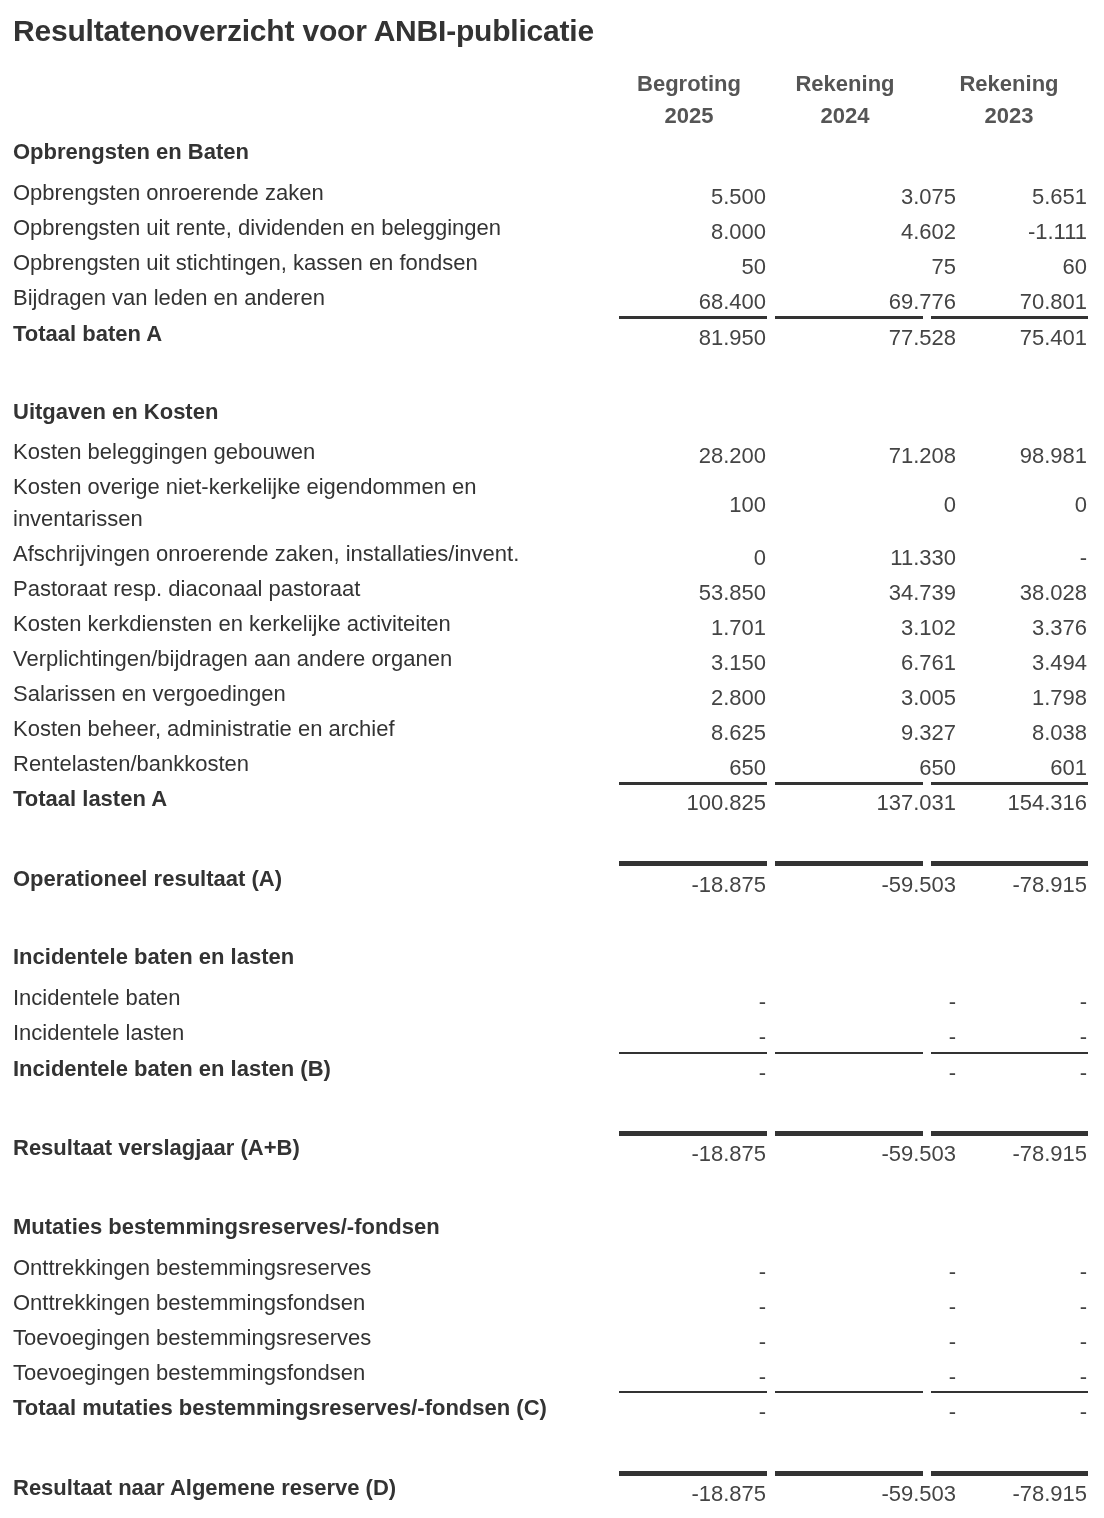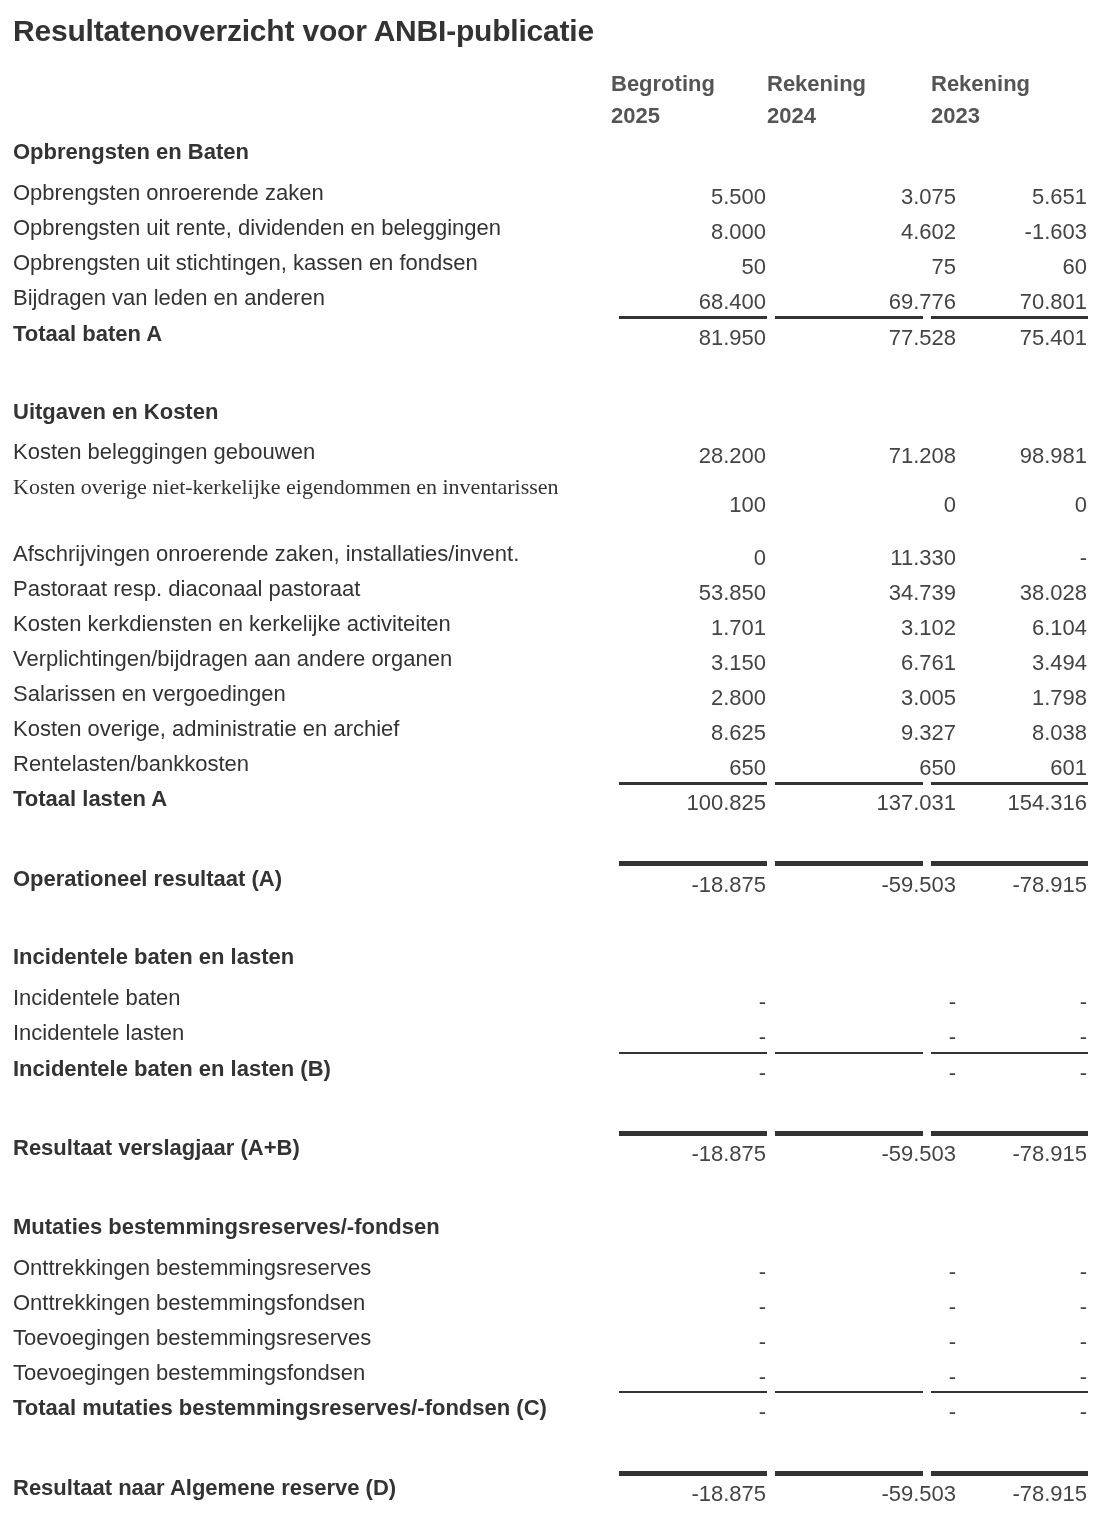--- a/index.html
+++ b/index.html
@@ -8,32 +8,32 @@
     font-family: "Liberation Sans", sans-serif;
     color: #333333;
   }
   .title {
     position: absolute; left: 13px; top: 14px;
     font-size: 30px; font-weight: bold; color: #333333;
     letter-spacing: -0.2px; white-space: nowrap;
   }
   .hdr {
     position: absolute; top: 68px;
-    width: 156px; text-align: left;
+    width: 156px; text-align: center;
     font-size: 22px; font-weight: bold; color: #555555;
     line-height: 32px;
   }
   .row { position: absolute; left: 0; width: 1104px; }
   .label {
     position: absolute; left: 13px; top: 0;
     font-size: 22px; line-height: 35px; color: #333333;
     white-space: nowrap;
   }
   .label.bold { font-weight: bold; }
-  .label.wrap { white-space: normal; width: 560px; line-height: 32px; font-family: Liberation Serif, serif; }
+  .label.wrap { white-space: normal; width: 560px; line-height: 32px; }
   .val {
     position: absolute; top: 4px; width: 156px; text-align: right;
     font-size: 22px; line-height: 35px; color: #444444;
   }
   .c0 { left: 610px; }
   .c1 { left: 800px; }
   .c2 { left: 931px; }
   .rule {
     position: absolute; height: 3px; background: #333333;
   }
@@ -68,21 +68,21 @@
 <div class="row" style="top:175px">
   <span class="label">Opbrengsten onroerende zaken</span>
   <span class="val c0">5.500</span>
   <span class="val c1">3.075</span>
   <span class="val c2">5.651</span>
 </div>
 <div class="row" style="top:210px">
   <span class="label">Opbrengsten uit rente, dividenden en beleggingen</span>
   <span class="val c0">8.000</span>
   <span class="val c1">4.602</span>
-  <span class="val c2">-1.603</span>
+  <span class="val c2">-1.111</span>
 </div>
 <div class="row" style="top:245px">
   <span class="label">Opbrengsten uit stichtingen, kassen en fondsen</span>
   <span class="val c0">50</span>
   <span class="val c1">75</span>
   <span class="val c2">60</span>
 </div>
 <div class="row" style="top:280px">
   <span class="label">Bijdragen van leden en anderen</span>
   <span class="val c0">68.400</span>
@@ -124,36 +124,36 @@
 <div class="row" style="top:571px">
   <span class="label">Pastoraat resp. diaconaal pastoraat</span>
   <span class="val c0">53.850</span>
   <span class="val c1">34.739</span>
   <span class="val c2">38.028</span>
 </div>
 <div class="row" style="top:606px">
   <span class="label">Kosten kerkdiensten en kerkelijke activiteiten</span>
   <span class="val c0">1.701</span>
   <span class="val c1">3.102</span>
-  <span class="val c2">6.104</span>
+  <span class="val c2">3.376</span>
 </div>
 <div class="row" style="top:641px">
   <span class="label">Verplichtingen/bijdragen aan andere organen</span>
   <span class="val c0">3.150</span>
   <span class="val c1">6.761</span>
   <span class="val c2">3.494</span>
 </div>
 <div class="row" style="top:676px">
   <span class="label">Salarissen en vergoedingen</span>
   <span class="val c0">2.800</span>
   <span class="val c1">3.005</span>
   <span class="val c2">1.798</span>
 </div>
 <div class="row" style="top:711px">
-  <span class="label">Kosten overige, administratie en archief</span>
+  <span class="label">Kosten beheer, administratie en archief</span>
   <span class="val c0">8.625</span>
   <span class="val c1">9.327</span>
   <span class="val c2">8.038</span>
 </div>
 <div class="row" style="top:746px">
   <span class="label">Rentelasten/bankkosten</span>
   <span class="val c0">650</span>
   <span class="val c1">650</span>
   <span class="val c2">601</span>
 </div>

